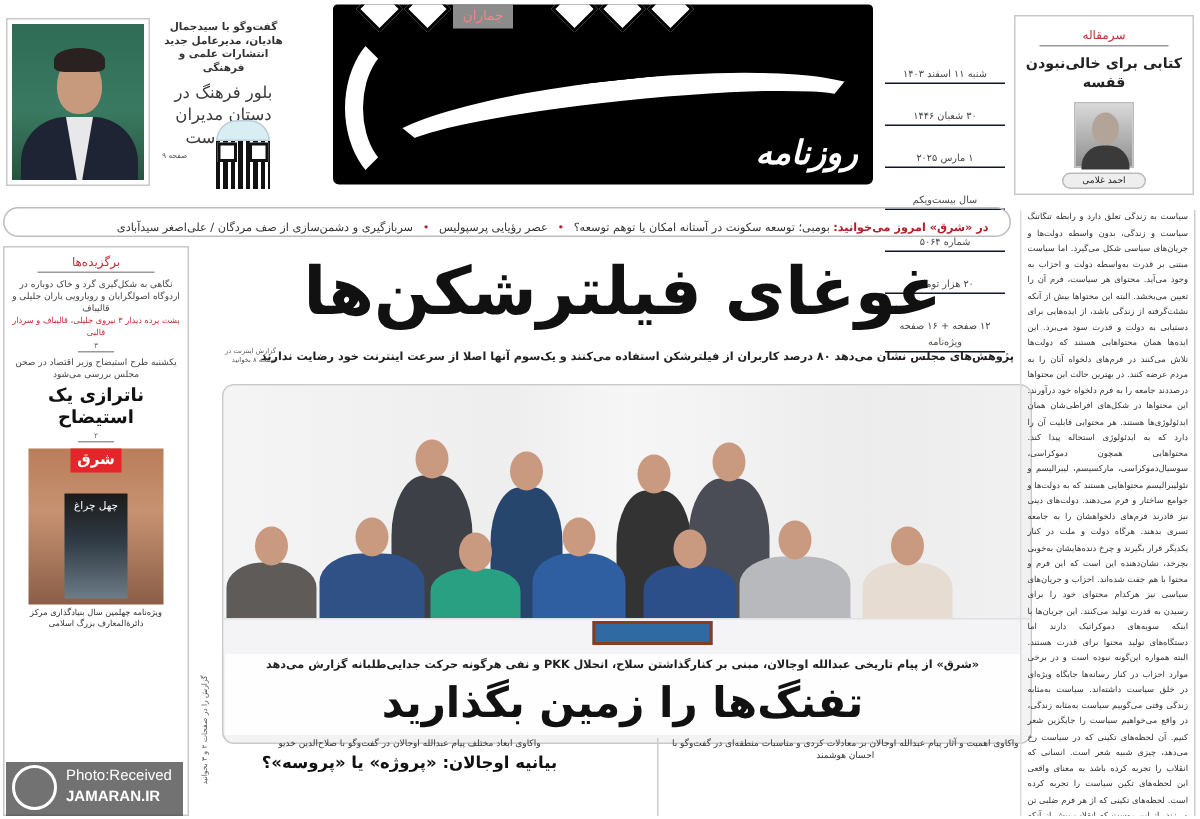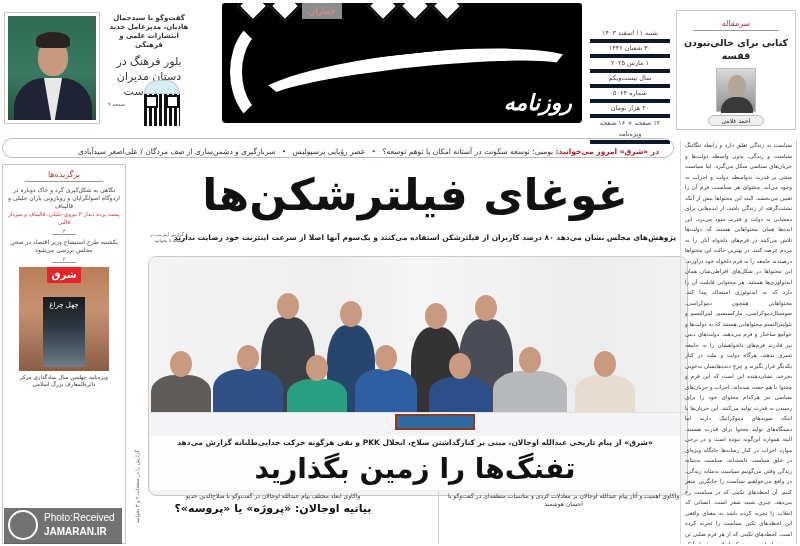--- a/index.html
+++ b/index.html
@@ -31,21 +31,21 @@
   .qr .code::after { right: 1px; top: 1px; }
 
   .logo { left: 222px; top: 3px; width: 360px; height: 120px; background: #000000; border-radius: 3px 3px 4px 4px; overflow: hidden; }
   .logo .swoosh1 { position: absolute; left: 30px; top: 50px; width: 330px; height: 60px; border: 14px solid #fff; border-color: #fff transparent transparent transparent; border-radius: 50%; transform: rotate(-6deg); }
   .logo .swoosh2 { position: absolute; left: 8px; top: 14px; width: 80px; height: 110px; border: 12px solid #fff; border-color: transparent transparent transparent #fff; border-radius: 50%; }
   .logo .dots { position: absolute; top: -8px; width: 22px; height: 22px; background: #fff; border: 2px solid #000; transform: rotate(45deg); }
   .logo .label { position: absolute; right: 10px; bottom: 8px; font-family: "DejaVu Serif", serif; font-size: 22px; font-weight: bold; color: #fff; font-style: italic; }
   .logo .watermark { position: absolute; left: 80px; top: 0; width: 40px; height: 16px; background: rgba(255,255,255,0.55); color: #e88; font-size: 9px; text-align: center; line-height: 16px; }
 
   .dateline { left: 590px; top: 28px; width: 80px; text-align: center; }
-  .dateline div { font-size: 6.5px; line-height: 11px; color: #444; border-bottom: 4px solid #0f172a; }
+  .dateline div { font-size: 6.5px; line-height: 11px; color: #444; border-bottom: 1px solid #0f172a; margin-top: 16px; }
 
   .editorial { left: 676px; top: 10px; width: 120px; height: 120px; border: 1px solid #c8c8c8; padding: 4px; text-align: center; }
   .editorial .tag { font-size: 8px; color: #c0303a; border-bottom: 1px solid #999; margin: 4px 12px 5px; padding-bottom: 2px; }
   .editorial .title { font-size: 9.5px; font-weight: bold; color: #222; line-height: 13px; }
   .editorial .photo { margin: 6px auto 0; width: 40px; height: 44px; background: linear-gradient(180deg,#d9d9d9,#8f8f8f); position: relative; border: 1px solid #bbb; }
   .editorial .photo::before { content:""; position:absolute; left:11px; top:6px; width:18px; height:22px; border-radius:50%; background:#b3a49a; }
   .editorial .photo::after { content:""; position:absolute; left:4px; top:28px; width:32px; height:16px; border-radius:14px 14px 0 0; background:#3a3a3a; }
   .editorial .author { margin: 3px auto 0; width: 56px; font-size: 6px; background: #eee; border: 1px solid #bbb; border-radius: 6px; padding: 1px 0; }
 
   
@@ -165,20 +165,21 @@
   <div class="tag">برگزیده‌ها</div>
 
   <div>
     <div class="kick">نگاهی به شکل‌گیری گرد و خاک دوباره در اردوگاه اصولگرایان و رویارویی یاران جلیلی و قالیباف</div>
     <div class="red">پشت پرده دیدار ۳ نیروی جلیلی، قالیباف و سردار قالبی</div>
     <div class="pg">۳</div>
   </div>
 
   <div>
     <div class="kick">یکشنبه طرح استیضاح وزیر اقتصاد در صحن مجلس بررسی می‌شود</div>
+    <div class="head">ناترازی یک استیضاح</div>
     <div class="pg">۲</div>
   </div>
 
 
   <div class="cover">
     <div class="masth">شرق</div>
     <div class="panel">چهل چراغ</div>
   </div>
   <div class="caption">ویژه‌نامه چهلمین سال بنیادگذاری مرکز دائرةالمعارف بزرگ اسلامی</div>
 </div>

